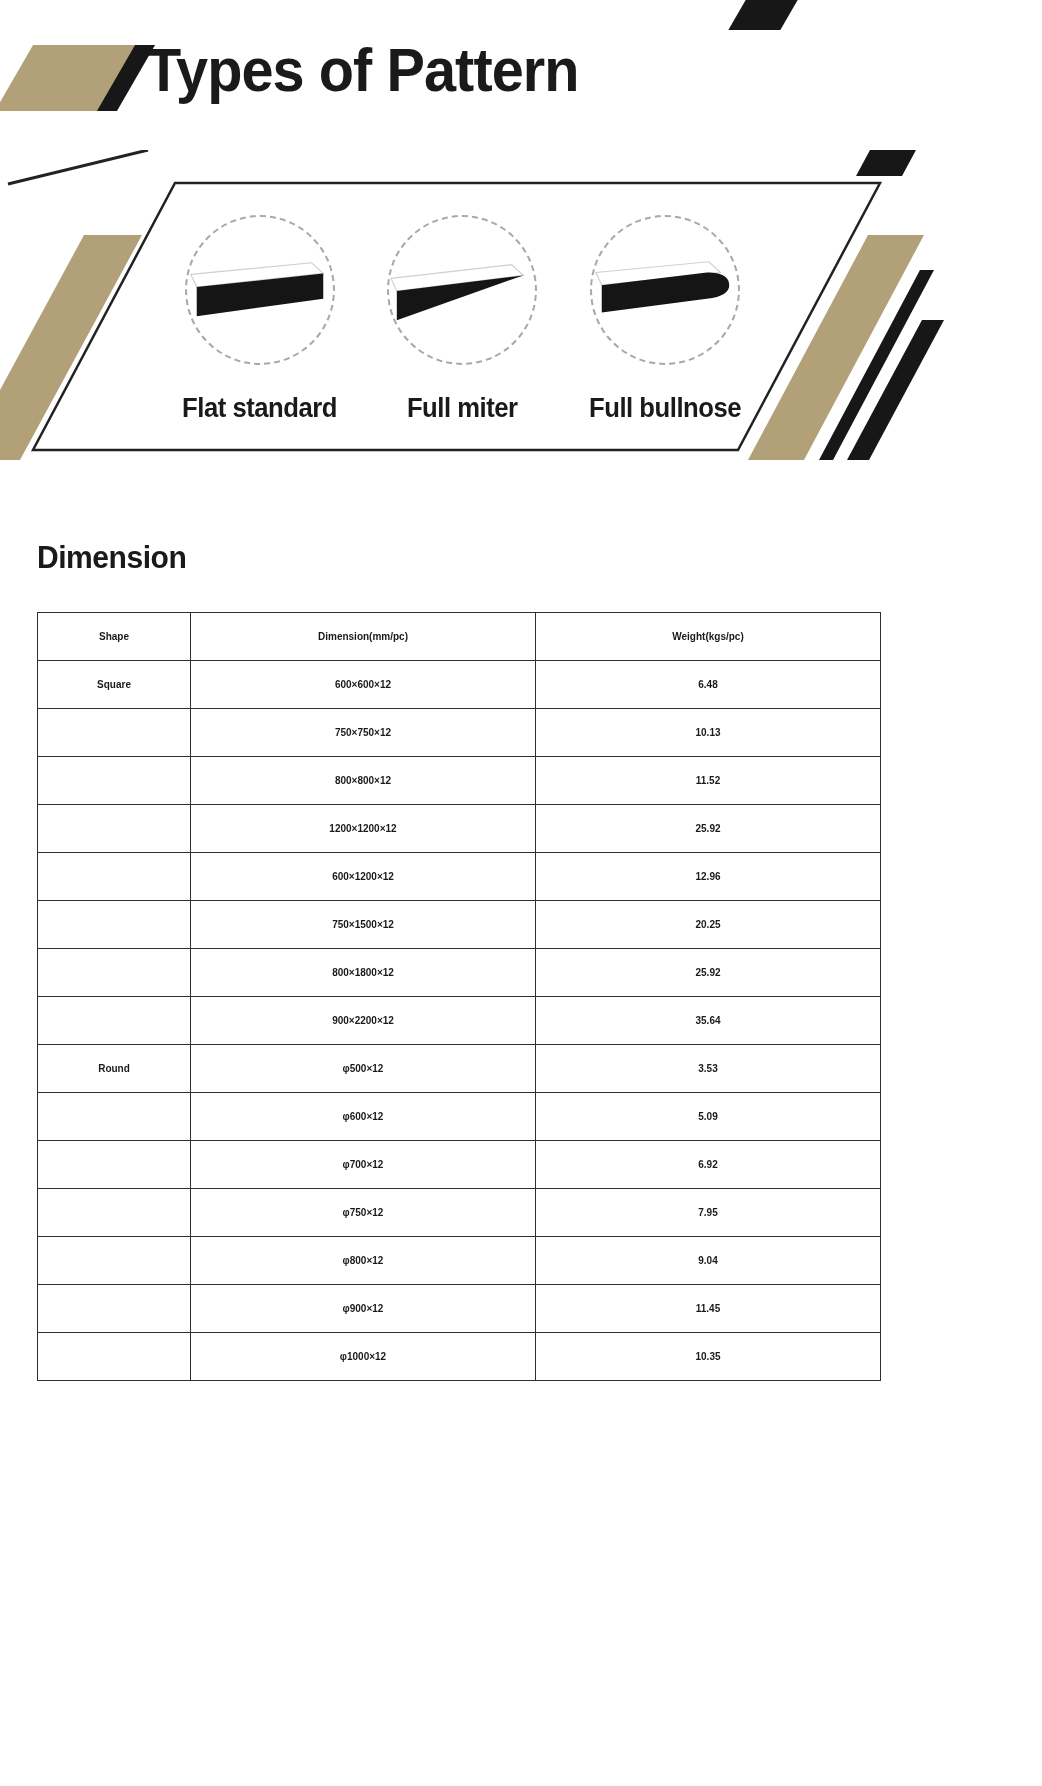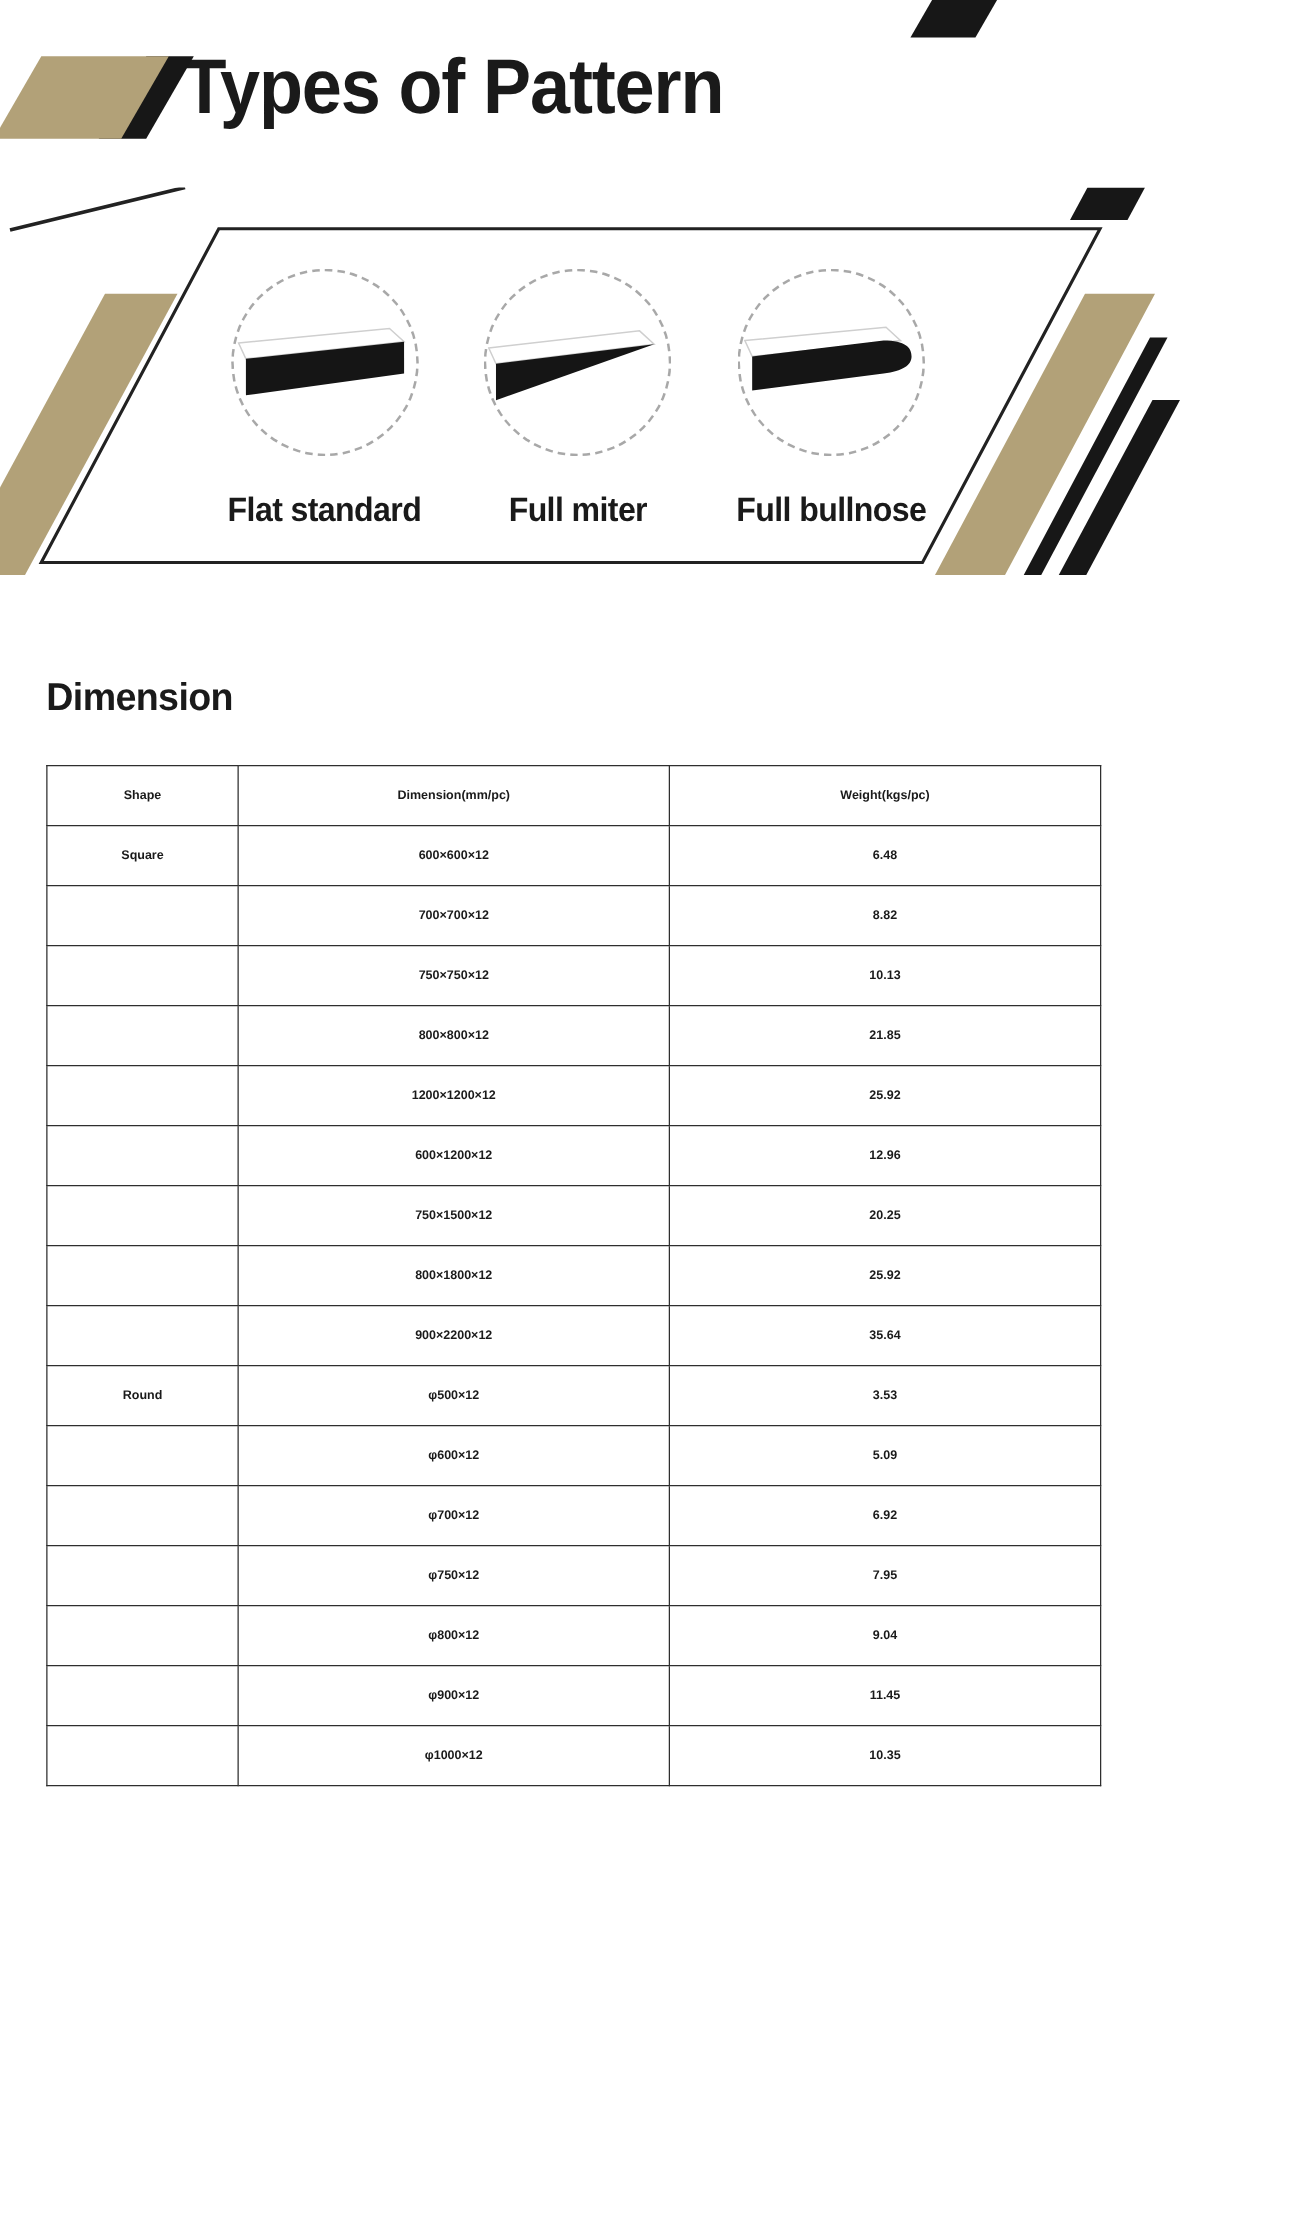--- a/index.html
+++ b/index.html
@@ -159,36 +159,31 @@
         <th>Weight(kgs/pc)</th>
       </tr>
     </thead>
     <tbody>
     <tr>
       <td>Square</td>
       <td>600×600×12</td>
       <td>6.48</td>
     </tr>
 
-    <tr>
-      <td></td>
-      <td>700×700×12</td>
-      <td>8.82</td>
-    </tr>
 
     <tr>
       <td></td>
       <td>750×750×12</td>
       <td>10.13</td>
     </tr>
 
     <tr>
       <td></td>
       <td>800×800×12</td>
-      <td>21.85</td>
+      <td>11.52</td>
     </tr>
 
 
     <tr>
       <td></td>
       <td>1200×1200×12</td>
       <td>25.92</td>
     </tr>
 
     <tr>

